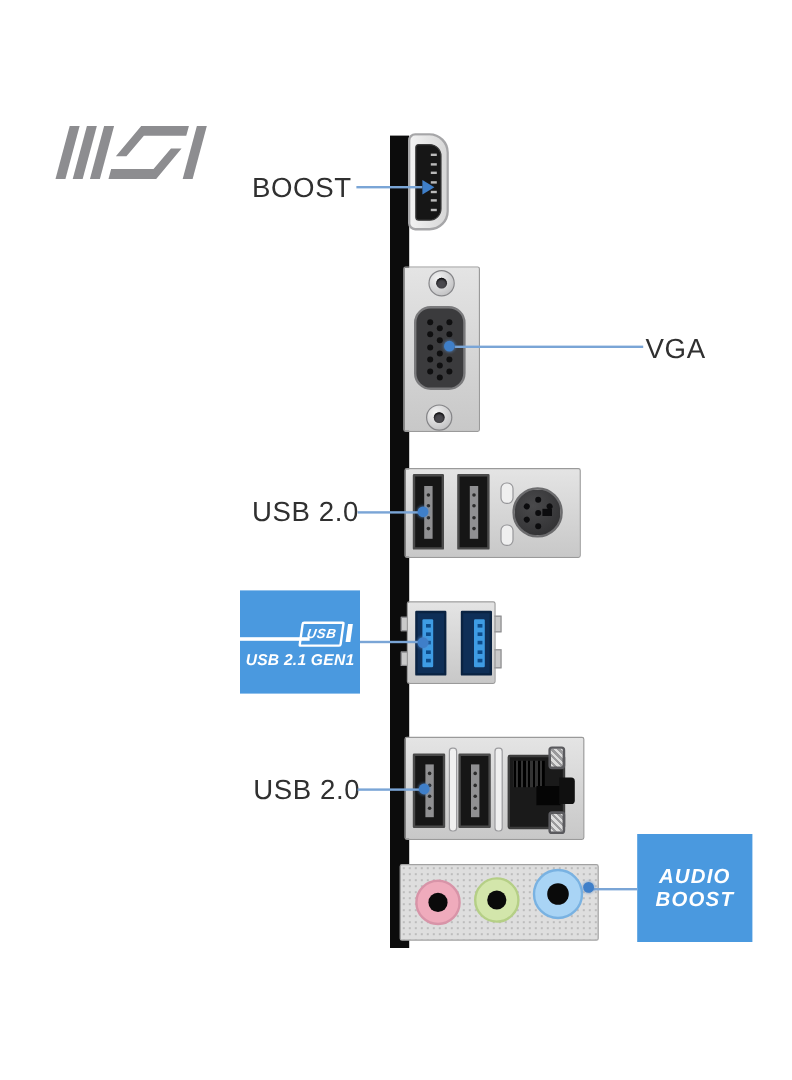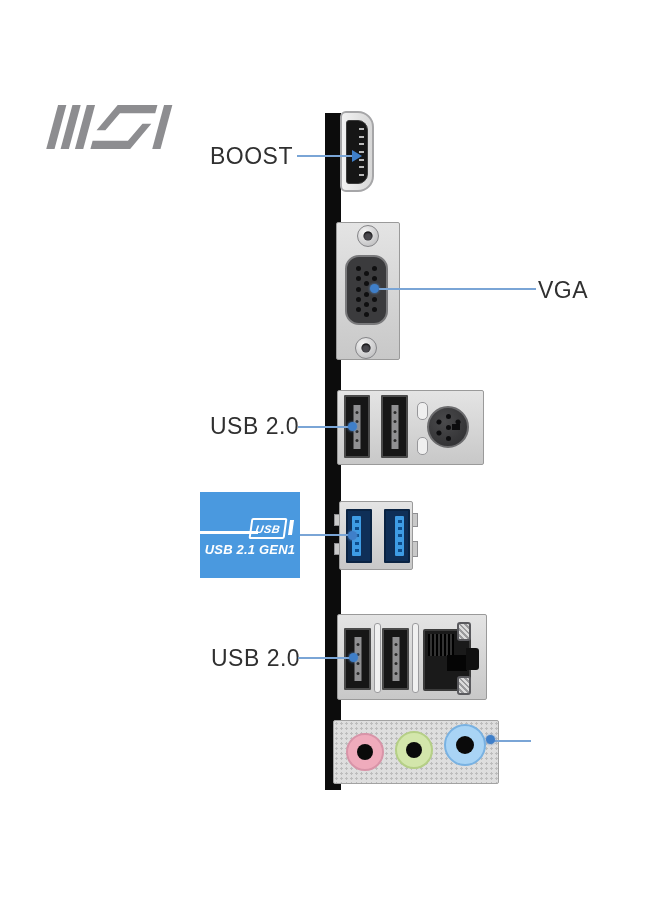--- a/index.html
+++ b/index.html
@@ -252,20 +252,24 @@
     <div class="jack jack-blue" style="left:110px;top:3px;"></div>
   </div>
 
   <div class="badge" style="left:200px;top:492px;width:100px;height:86px;">
     <div class="swoosh"></div>
     <div class="tag-box">USB</div>
     <div class="tag-tick"></div>
     <div class="usb32-label">USB 2.1 GEN1</div>
   </div>
 
+  <div class="badge audio-badge" style="left:531px;top:695px;width:96px;height:90px;">
+    <span>AUDIO</span>
+    <span>BOOST</span>
+  </div>
 
   <div class="callout-label" style="left:203px;top:143px;width:90px;text-align:right;">BOOST</div>
   <div class="callout-label" style="left:538px;top:277px;">VGA</div>
   <div class="callout-label" style="left:210px;top:413px;">USB 2.0</div>
   <div class="callout-label" style="left:211px;top:645px;">USB 2.0</div>
 
   <div class="callout-line" style="left:297px;top:155px;width:55px;"></div>
   <div class="arrow-right" style="left:352px;top:150px;"></div>
 
   <div class="callout-line" style="left:379px;top:288px;width:157px;"></div>

